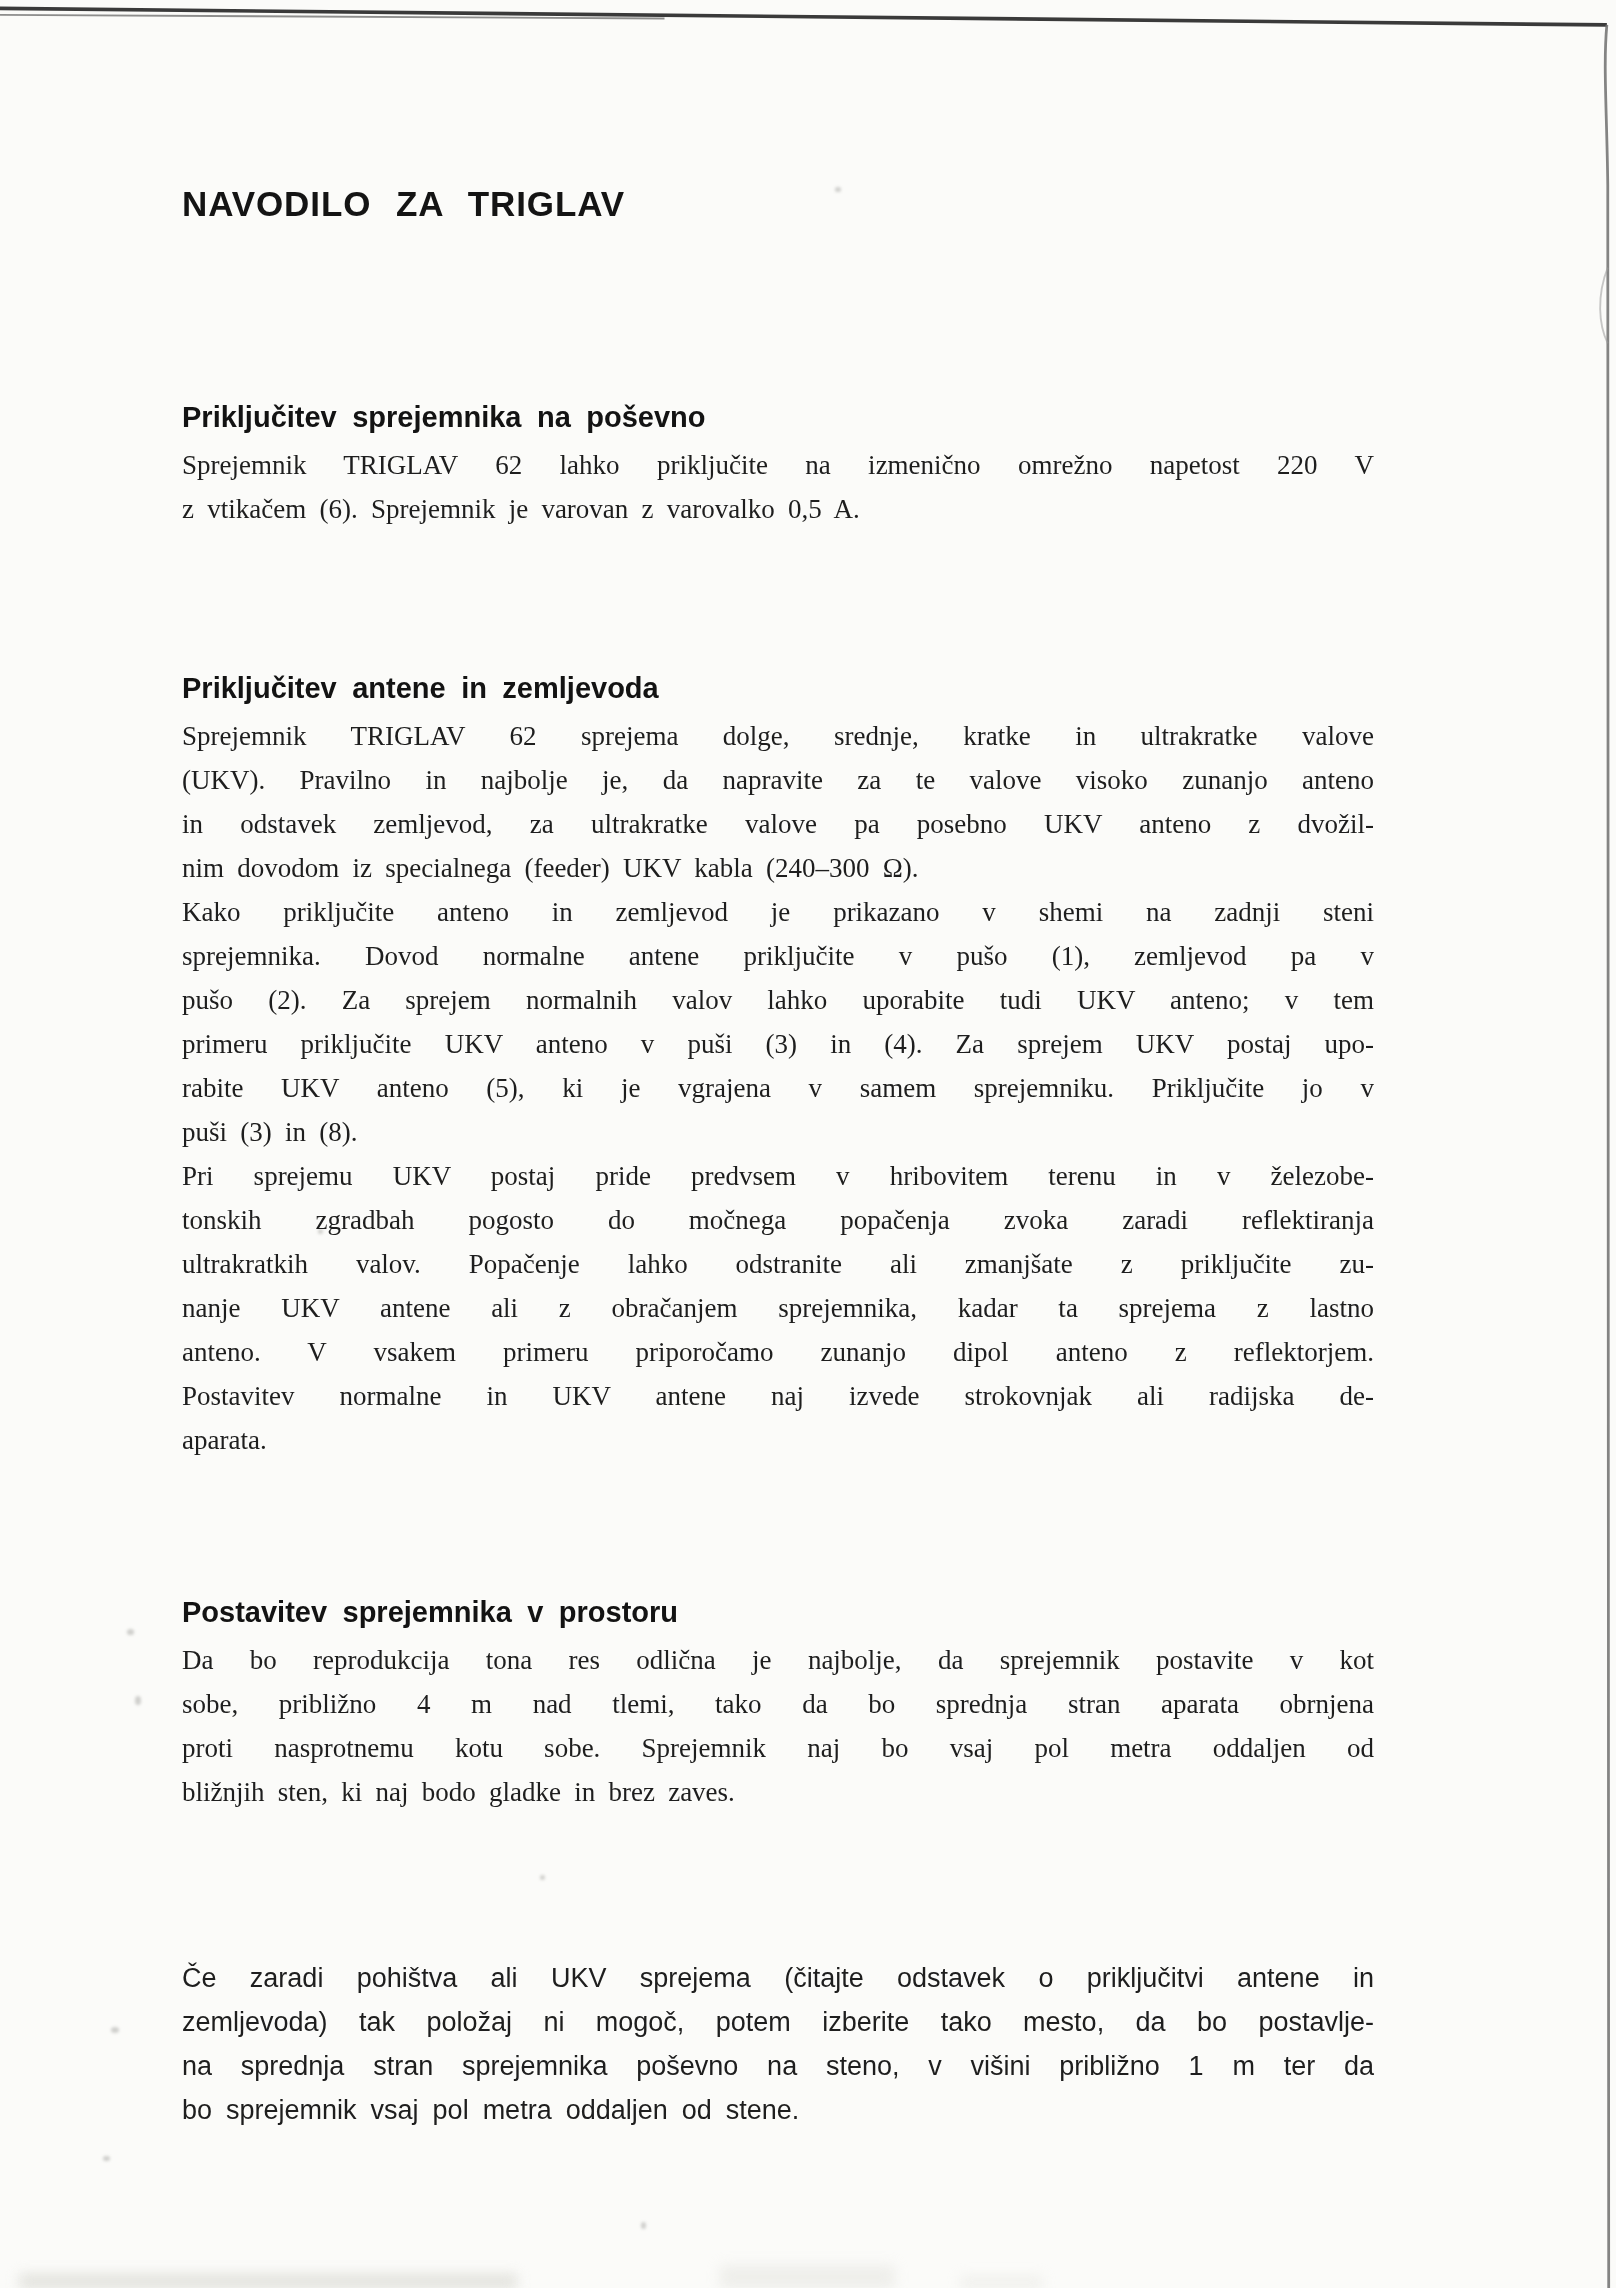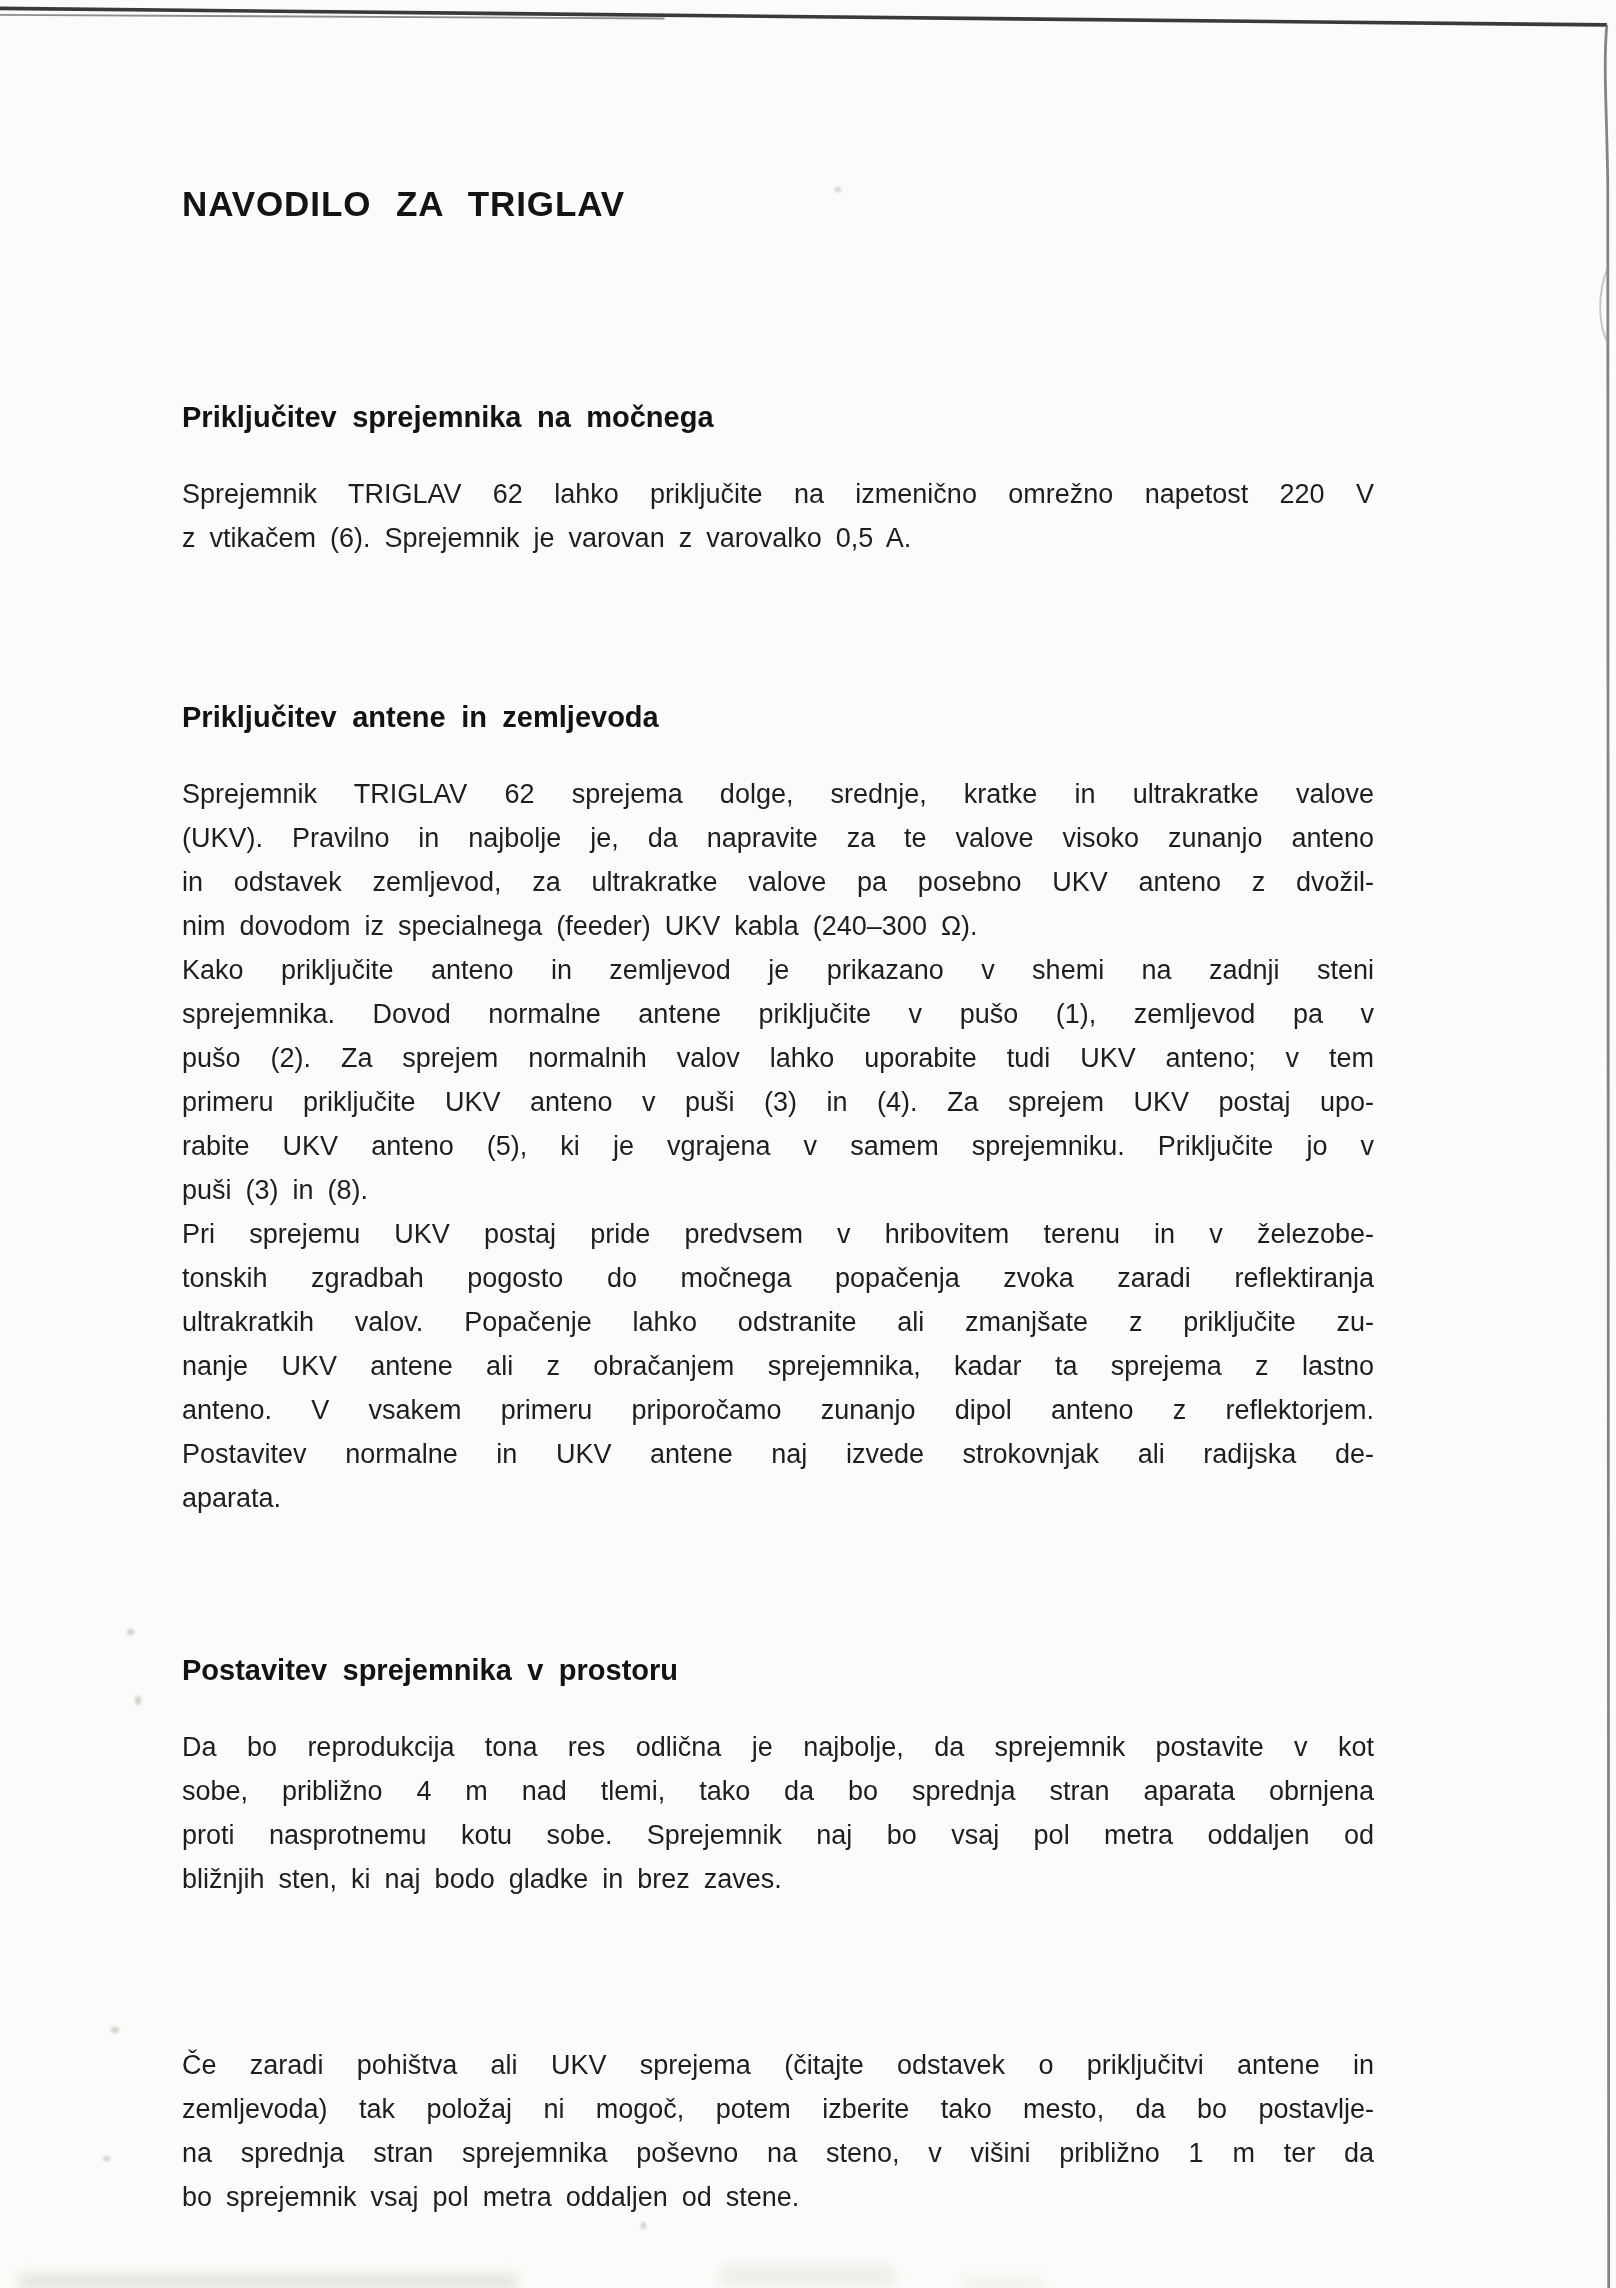--- a/index.html
+++ b/index.html
@@ -39,21 +39,21 @@
   }
   .section .body {
     font-size: 27px;
     line-height: 44px;
     color: #1e1e1e;
   }
   .sec-0 { margin-top: 175px; }
   .sec-1 { margin-top: 139px; }
   .sec-2 { margin-top: 132px; }
   .sec-3 { margin-top: 142px; }
-  .section .heading + .body { margin-top: 36px; }
+  .section .heading + .body { margin-top: 7px; font-family: Liberation Serif, serif; }
   .para { margin: 0; }
   .line {
     text-align: justify;
     text-align-last: justify;
     word-spacing: 4.6px;
   }
   .line.last {
     text-align-last: left;
     word-spacing: 6.5px;
   }
@@ -90,21 +90,21 @@
 <div class="speck" style="left:103px; top:2156px; width:6.5px; height:4.6px;"></div>
 <div class="speck" style="left:641px; top:2222px; width:4.6px; height:7.4px;"></div>
 <div class="smudge" style="left:18.5px; bottom:0; width:498px; height:14.8px;"></div>
 <div class="smudge" style="left:720px; bottom:0; width:175px; height:24px; opacity:0.4;"></div>
 <div class="smudge" style="left:960px; bottom:0; width:83px; height:13px; opacity:0.35;"></div>
 
 <div class="content">
   <h1 class="doc-title">NAVODILO ZA TRIGLAV</h1>
 
   <div class="section sec-0">
-    <div class="heading">Priključitev sprejemnika na močnega</div>
+    <div class="heading">Priključitev sprejemnika na poševno</div>
     <div class="body">
         <div class="para">
           <div class="line">Sprejemnik TRIGLAV 62 lahko priključite na izmenično omrežno napetost 220 V</div>
           <div class="line last">z vtikačem (6). Sprejemnik je varovan z varovalko 0,5 A.</div>
         </div>
       </div>
   </div>
 
   <div class="section sec-1">
     <div class="heading">Priključitev antene in zemljevoda</div>

